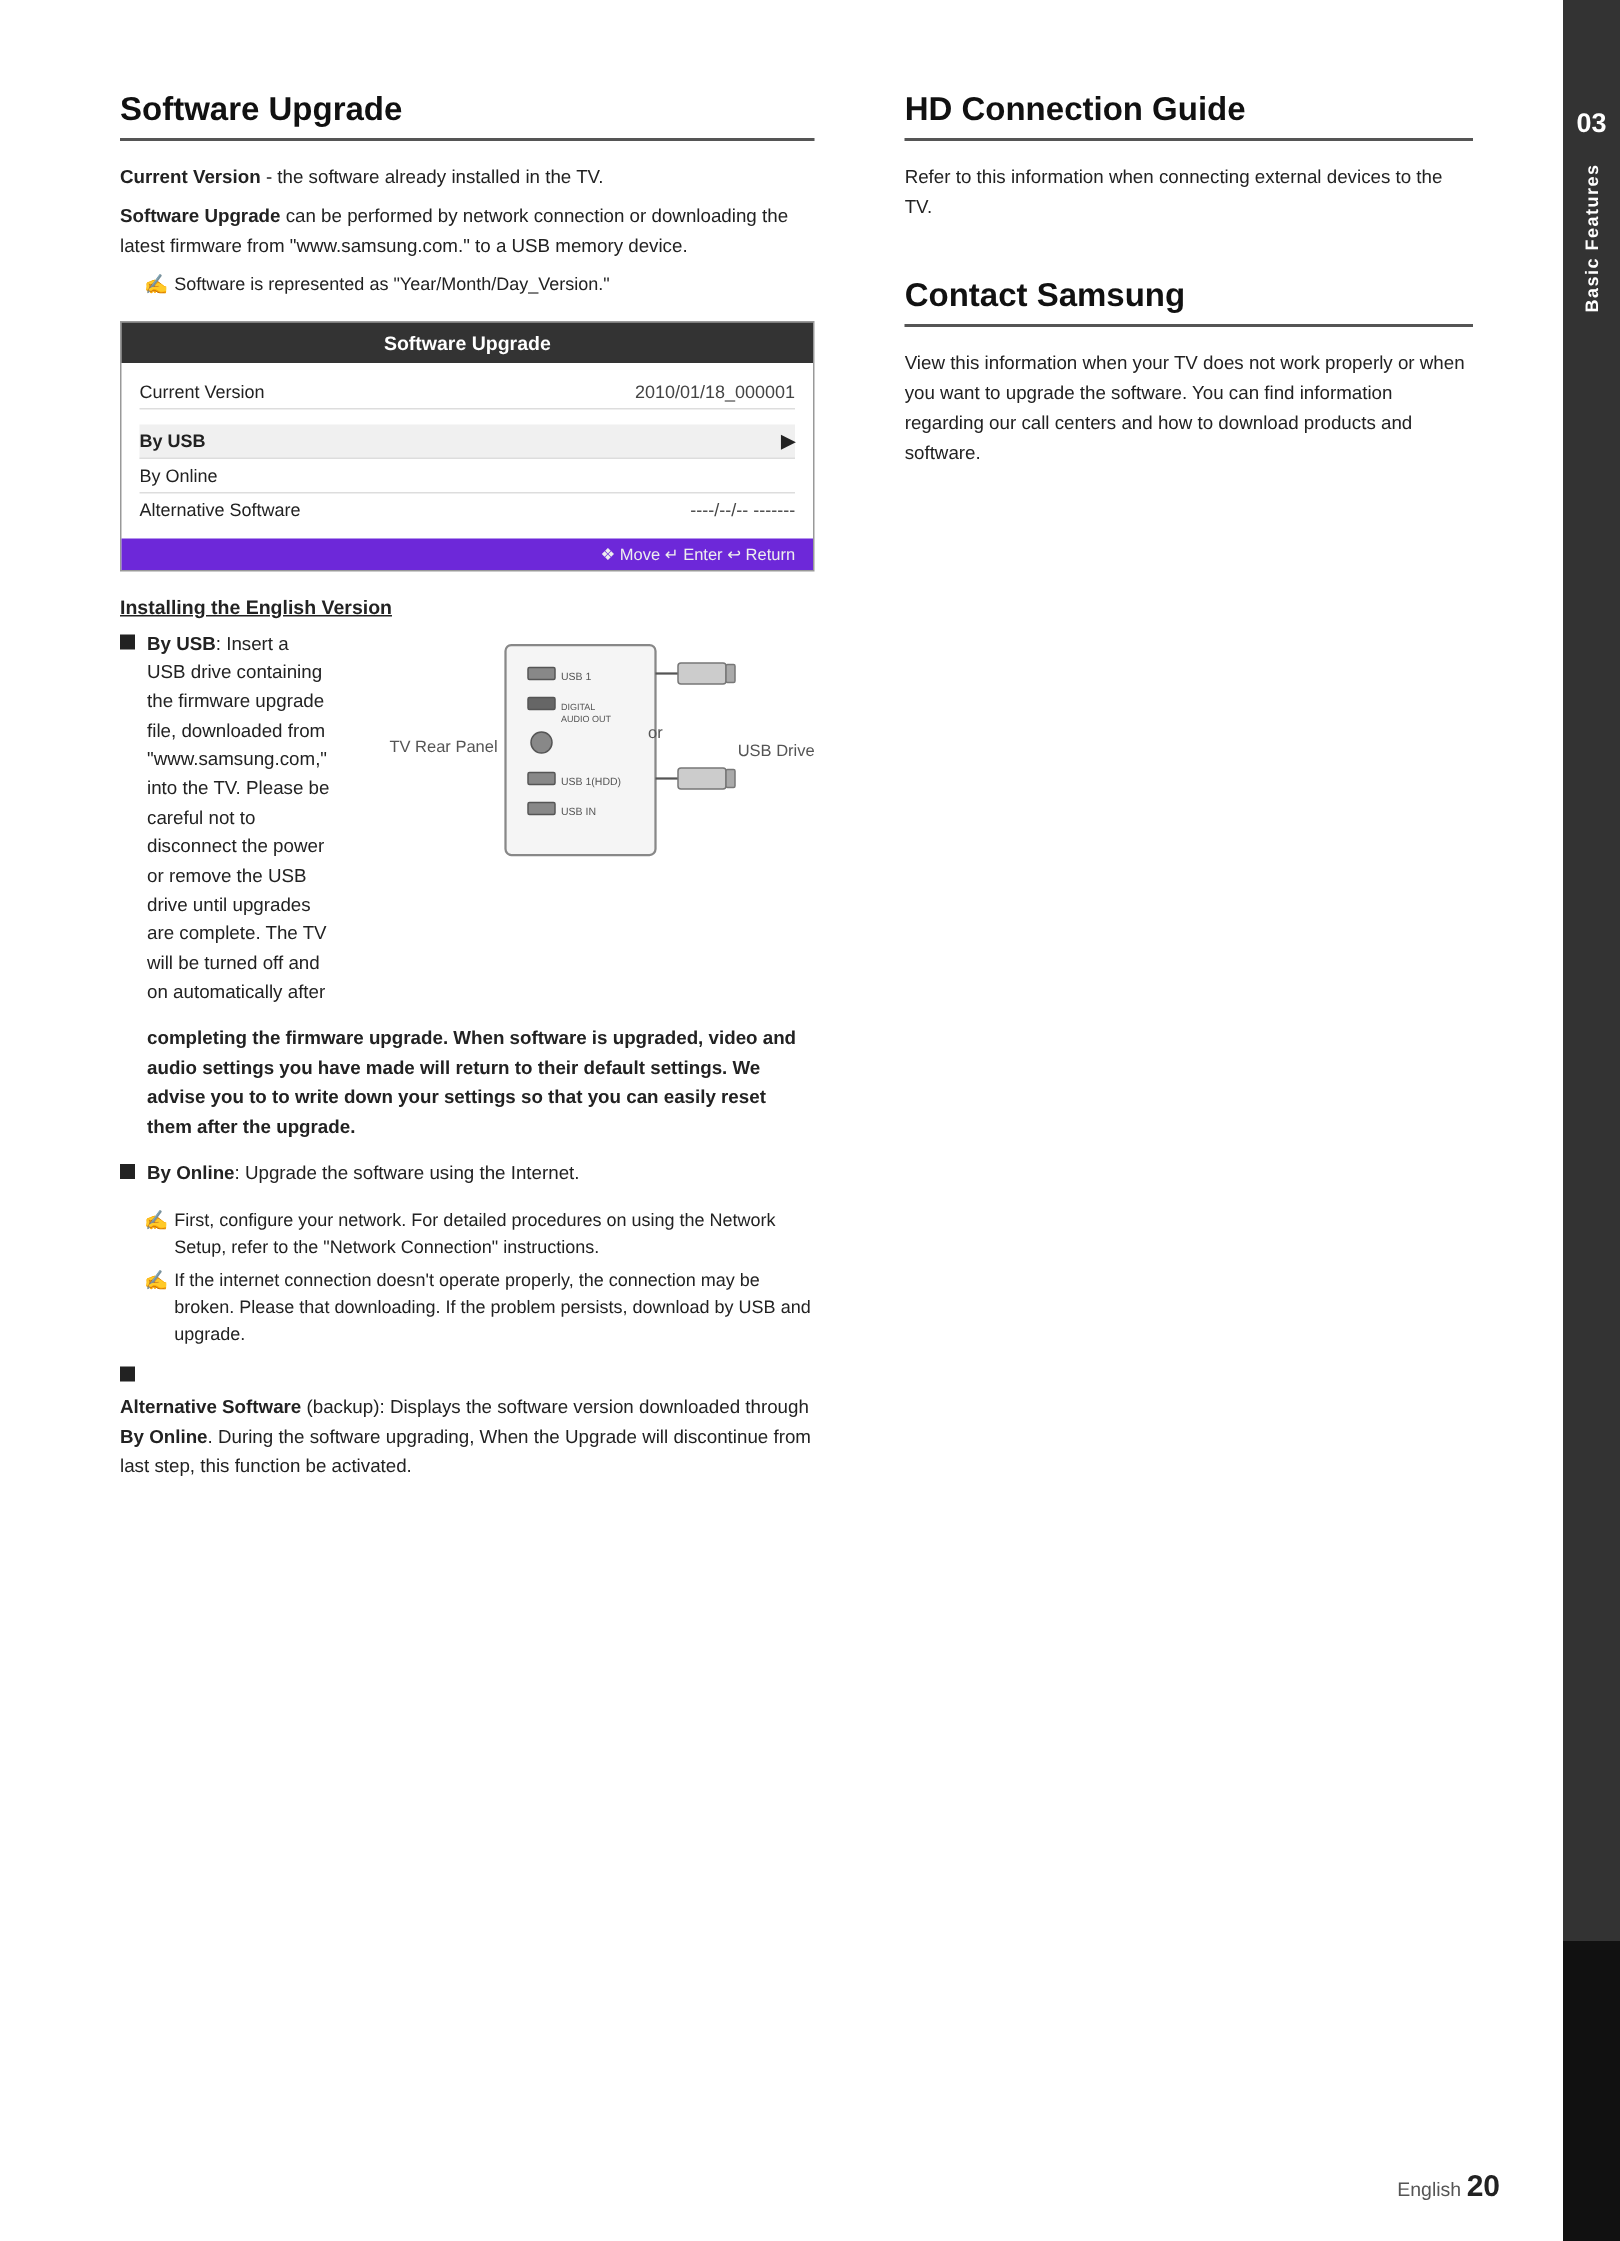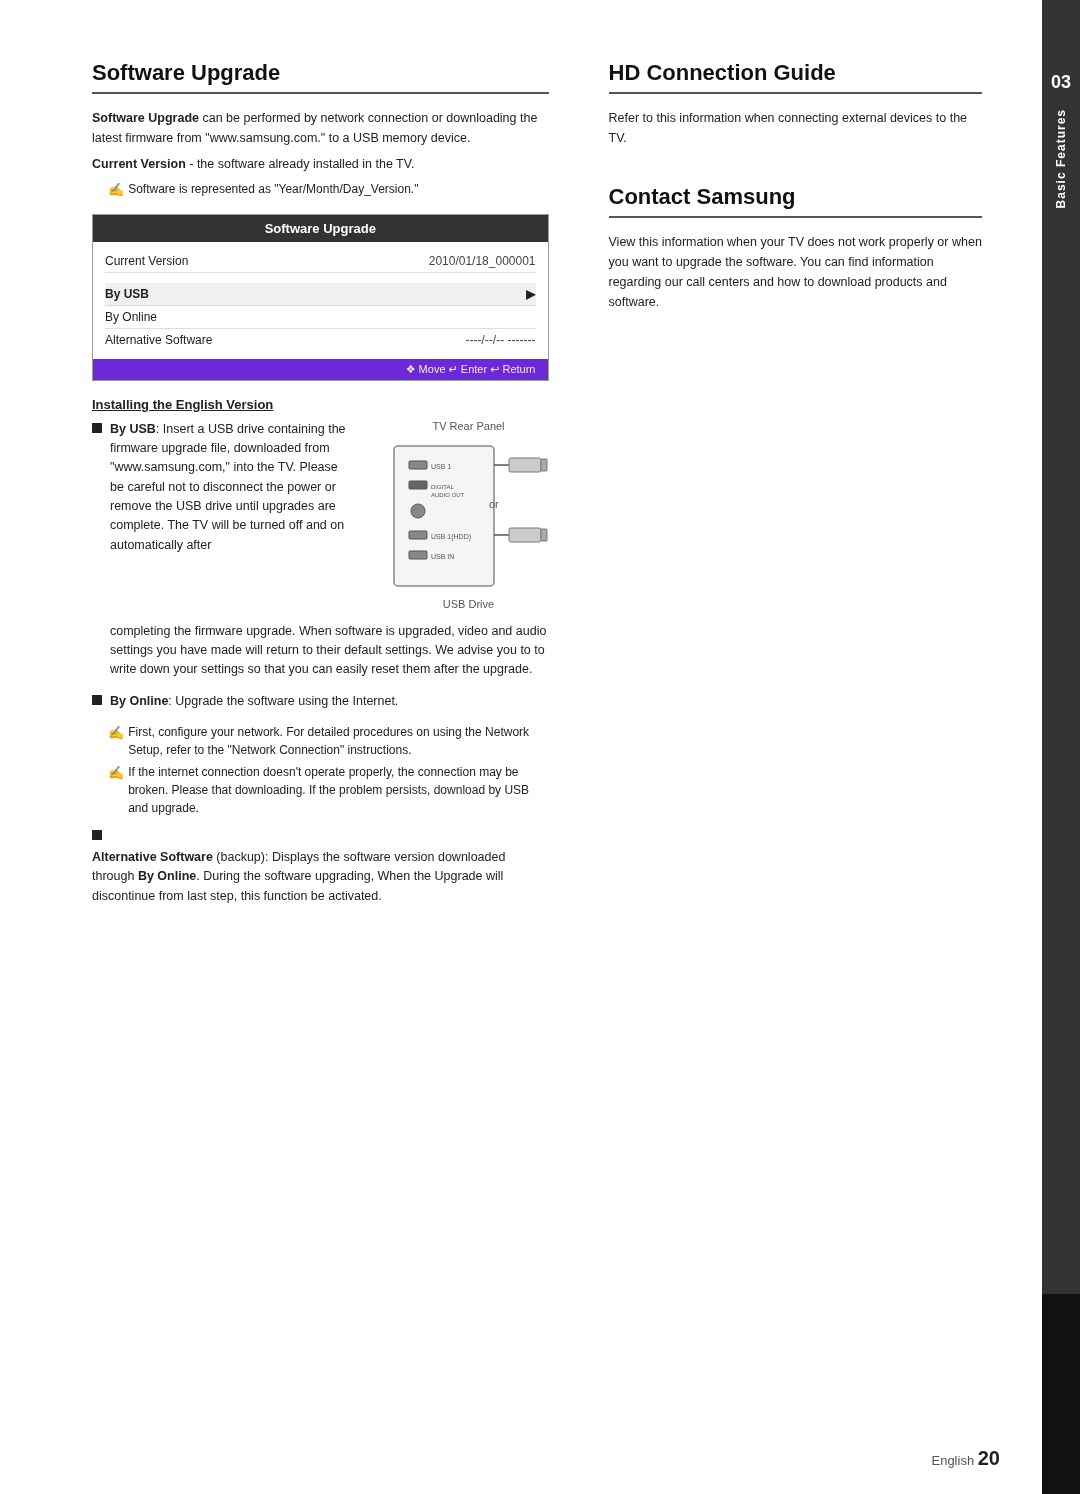--- a/index.html
+++ b/index.html
@@ -18,21 +18,20 @@
       display: flex;
       width: 100%;
       height: 100%;
     }
 
     .main-content {
       flex: 1;
       padding: 60px 60px 60px 80px;
       display: flex;
       flex-direction: column;
-      margin-left: 12px;
     }
 
     .two-col {
       display: flex;
       gap: 60px;
       width: 100%;
     }
 
     .left-col {
       flex: 1.1;
@@ -178,21 +177,21 @@
       flex: 1;
     }
 
     .bullet-text b {
       font-weight: bold;
     }
 
     
     .tv-diagram-area {
       display: flex;
-      flex-direction: column;
+      flex-direction: row;
       align-items: center;
       margin-left: 8px;
     }
 
     .tv-diagram-label {
       font-size: 11px;
       color: #555;
       margin-bottom: 4px;
       text-align: center;
     }
@@ -259,25 +258,25 @@
 <div class="page-container">
 
   <div class="main-content">
     <div class="two-col">
 
       <div class="left-col">
 
         <h2 class="section-title">Software Upgrade</h2>
 
         <p class="intro-text">
+          <b>Current Version</b><span> - the software already installed in the TV.</span>
+        </p>
+
+        <p class="intro-text">
           <b>Software Upgrade</b><span> can be performed by network connection or downloading the latest firmware from "www.samsung.com." to a USB memory device.</span>
-        </p>
-
-        <p class="intro-text">
-          <b>Current Version</b><span> - the software already installed in the TV.</span>
         </p>
 
         <p class="note-line">
           <span class="pencil">✍</span>
           <span>Software is represented as "Year/Month/Day_Version."</span>
         </p>
 
         <div class="sw-upgrade-box">
           <div class="sw-upgrade-header">Software Upgrade</div>
           <div class="sw-upgrade-body">
@@ -338,21 +337,21 @@
 
                 <line x1="105" y1="99" x2="120" y2="99" stroke="#555" stroke-width="1.5"></line>
                 <rect x="120" y="92" width="32" height="14" rx="2" fill="#ccc" stroke="#777" stroke-width="1"></rect>
                 <rect x="152" y="93" width="6" height="12" rx="1" fill="#aaa" stroke="#777" stroke-width="1"></rect>
               </svg>
               <div class="usb-drive-label">USB Drive</div>
             </div>
           </div>
         </div>
 
-        <p class="bullet-text" style="margin-bottom:12px; margin-left:18px;">completing the firmware upgrade. When software is upgraded, video and audio settings you have made will return to their default settings. We advise you to to write down your settings so that you can easily reset them after the upgrade.</p>
+        <p class="bullet-text" style="margin-bottom:12px; margin-left:18px;font-weight:bold;">completing the firmware upgrade. When software is upgraded, video and audio settings you have made will return to their default settings. We advise you to to write down your settings so that you can easily reset them after the upgrade.</p>
 
         <div class="bullet-section">
           <div class="bullet-square"></div>
           <div class="bullet-text">
             <b>By Online</b>: Upgrade the software using the Internet.
           </div>
         </div>
 
         <div class="note-line">
           <span class="pencil">✍</span>

